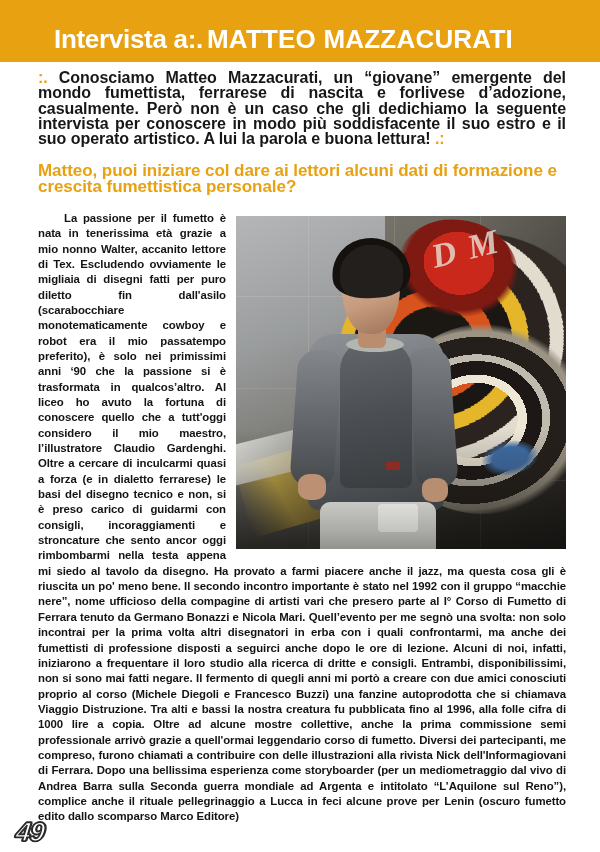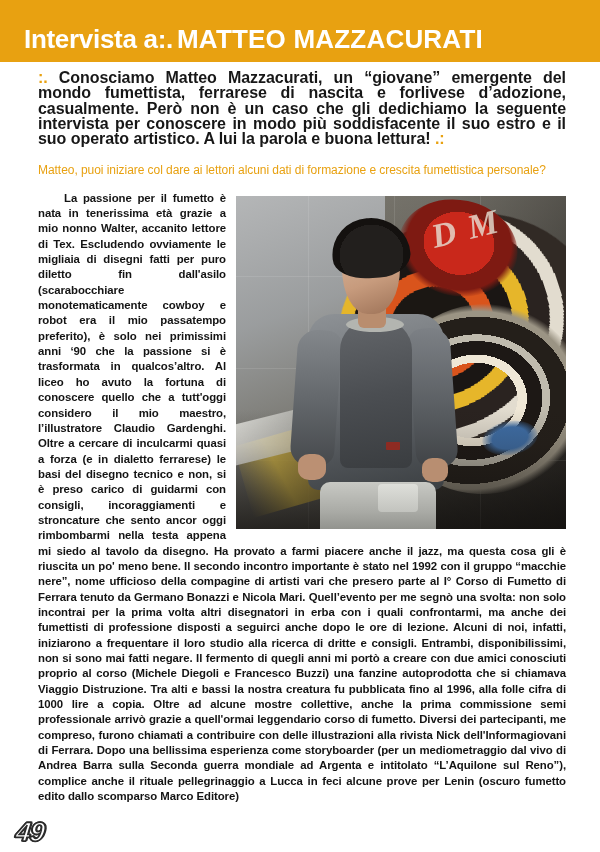--- a/index.html
+++ b/index.html
@@ -20,21 +20,21 @@
   .header-band {
     position: absolute;
     top: 0;
     left: 0;
     width: 600px;
     height: 62px;
     background: #e8a111;
   }
   .header-title {
     position: absolute;
-    left: 24px;
+    left: 54px;
     top: 24px;
     font-size: 26px;
     line-height: 30px;
     color: #ffffff;
     white-space: nowrap;
     letter-spacing: -0.3px;
   }
   .title-lead {
     font-weight: 700;
     font-style: normal;
@@ -62,23 +62,23 @@
     color: #171717;
     letter-spacing: -0.05px;
   }
   .marker {
     color: #e8a111;
     font-weight: 700;
   }
 
   .question {
     margin-top: 17px;
-    font-size: 12px;
+    font-size: 17px;
     line-height: 15.2px;
-    font-weight: 400;
+    font-weight: 700;
     color: #e8a111;
     letter-spacing: -0.05px;
   }
 
   
   .photo {
     float: right;
     width: 330px;
     height: 333px;
     margin: 5px 0 6px 10px;

